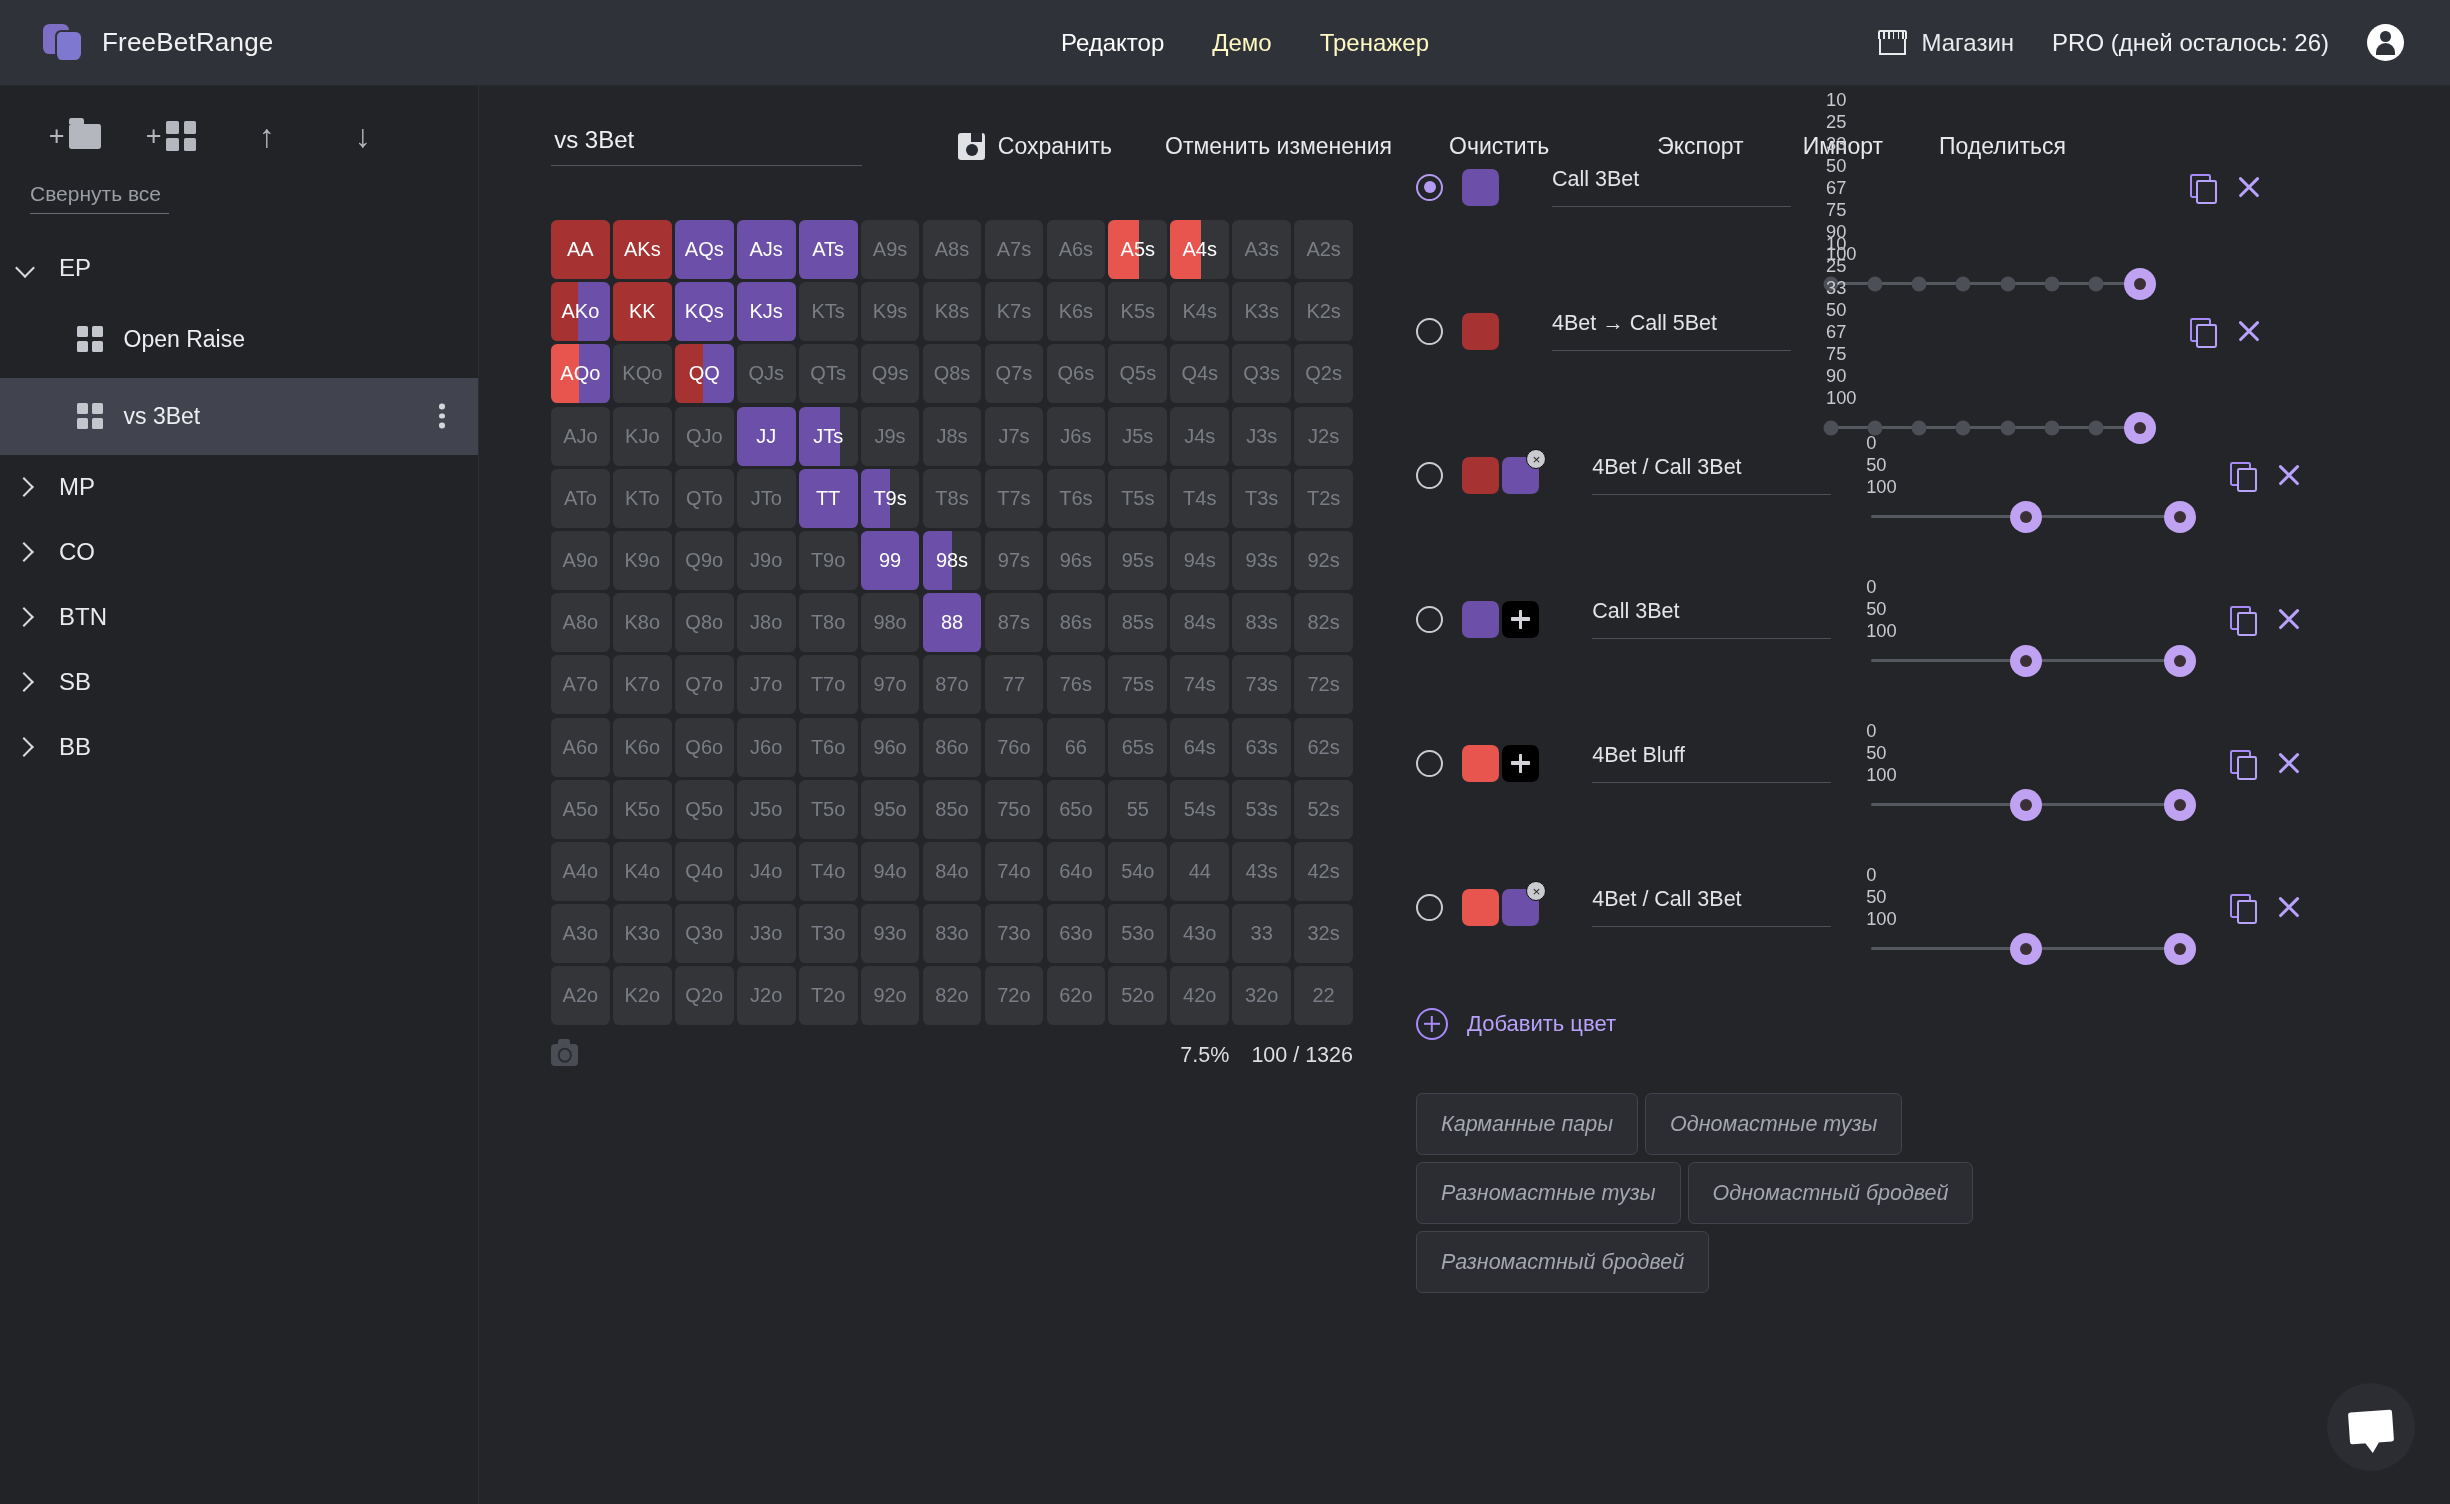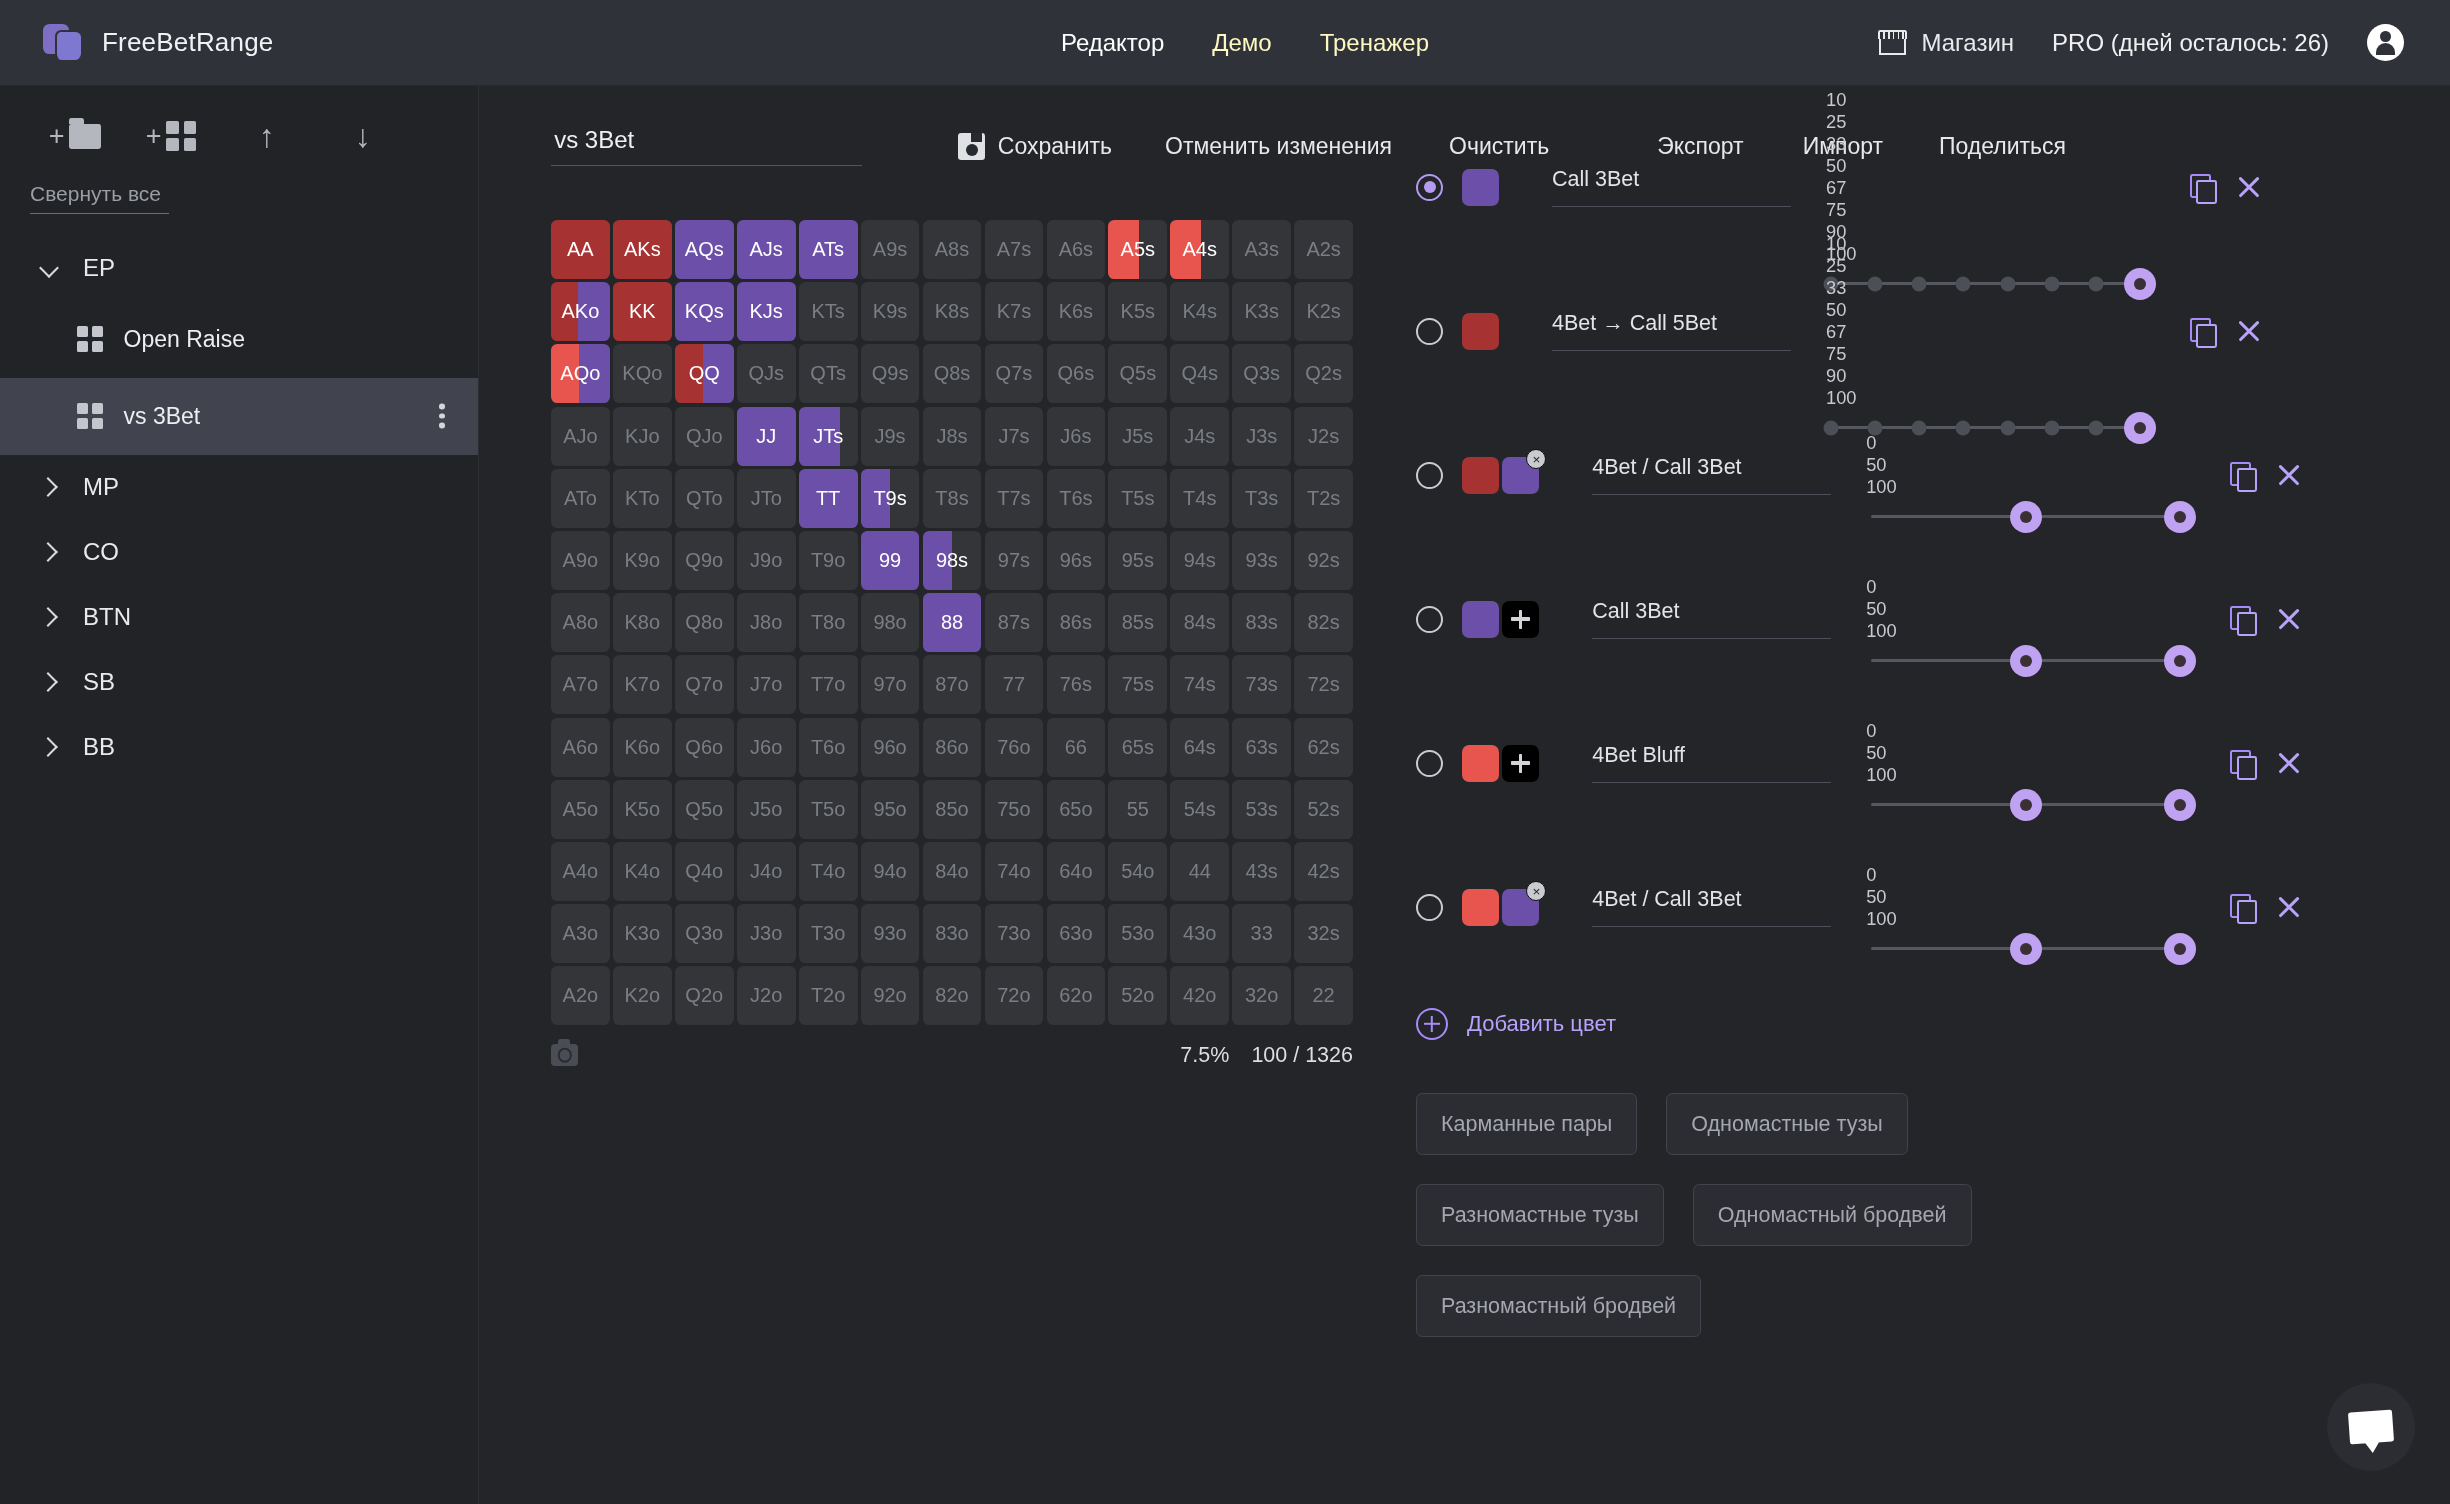--- a/index.html
+++ b/index.html
@@ -110,21 +110,21 @@
 
   .collapse-all {
     margin: 17.5px 0 0 30px; width: 139px;
     color: #9a9da4; font-size: 21px; padding-bottom: 7.2px;
     border-bottom: 1.6px solid #6a6d75; cursor: pointer;
   }
 
   .tree { margin-top: 22px; }
   .tree-folder {
     height: 65px; display: flex; align-items: center;
-    padding-left: 40px; gap: 22px; cursor: pointer;
+    padding-left: 16px; gap: 22px; cursor: pointer;
   }
   .chev {
     width: 21px; height: 21px; position: relative; flex: none;
   }
   .chev::after {
     content: ""; position: absolute; left: 2.4px; top: 3.2px;
     width: 12px; height: 12px;
     border-right: 2.8px solid #d7d9dd; border-bottom: 2.8px solid #d7d9dd;
     transform: rotate(45deg);
   }
@@ -334,21 +334,21 @@
   }
   .add-color-circle::after {
     content: ""; position: absolute; left: 50%; top: 50%;
     transform: translate(-50%,-50%); width: 2.4px; height: 16px;
     background: #a78bfa;
   }
   .add-color-label { color: #b9a2fb; font-size: 22px; }
 
   .filters {
     margin: 53px 0 0 27px; display: flex; flex-wrap: wrap;
-    gap: 29px; width: 638px;
+    gap: 7px; width: 638px; font-style: italic;
   }
   .filter-btn {
     padding: 17.5px 24px; border: 1.2px solid #41444a; border-radius: 6.4px;
     background: #2b2d32; color: #a4a7ad; font-size: 21.5px; cursor: pointer;
     font-family: "Liberation Sans", sans-serif; white-space: nowrap;
   }
 
   .chat-fab {
     position: absolute; right: 35px; bottom: 33px;
     width: 88px; height: 88px; border-radius: 50%; background: #2b2d32;

